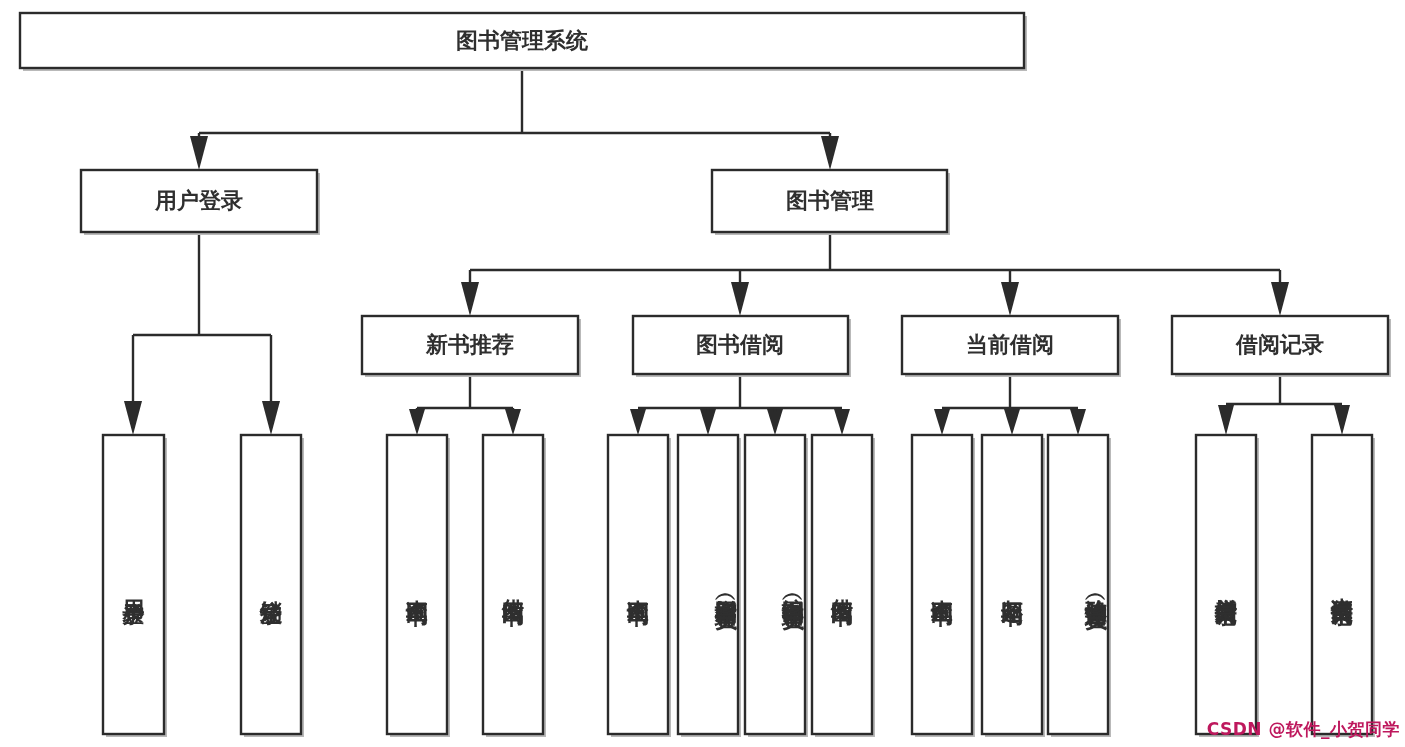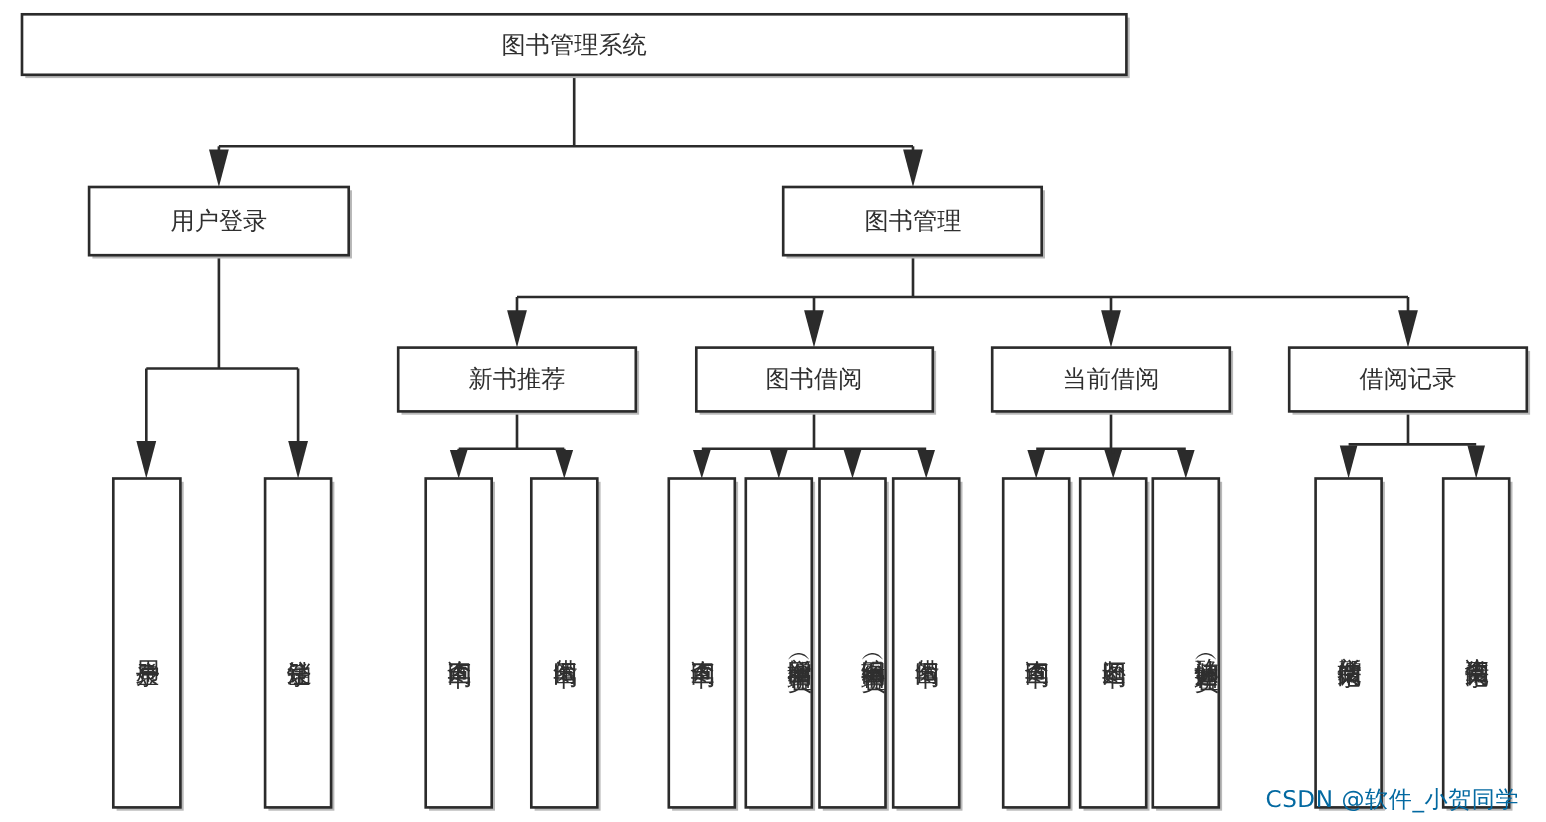--- a/index.html
+++ b/index.html
@@ -11,20 +11,21 @@
     width: 1405px;
     height: 747px;
     font-family: "DejaVu Sans", "Liberation Sans", sans-serif;
     overflow: hidden;
   }
   #diagram-root {
     position: relative;
     width: 1405px;
     height: 747px;
     background: #ffffff;
+    font-weight: bold;
   }
   svg#tree-svg {
     position: absolute;
     left: 0;
     top: 0;
     width: 1405px;
     height: 747px;
     display: block;
   }
   .node-box {
@@ -63,25 +64,25 @@
     letter-spacing: 1.5px;
     white-space: nowrap;
     display: flex;
     align-items: center;
     justify-content: center;
     pointer-events: none;
     user-select: none;
   }
   #watermark {
     position: absolute;
-    right: 24px;
+    right: 5px;
     bottom: 6px;
     font-family: "DejaVu Sans", "Liberation Sans", sans-serif;
-    font-size: 21px;
-    color: #0369a1;
+    font-size: 17px;
+    color: #be185d;
     letter-spacing: 0.5px;
     white-space: nowrap;
     user-select: none;
   }
 </style>
 </head>
 <body>
 
 <div id="diagram-root">
 

